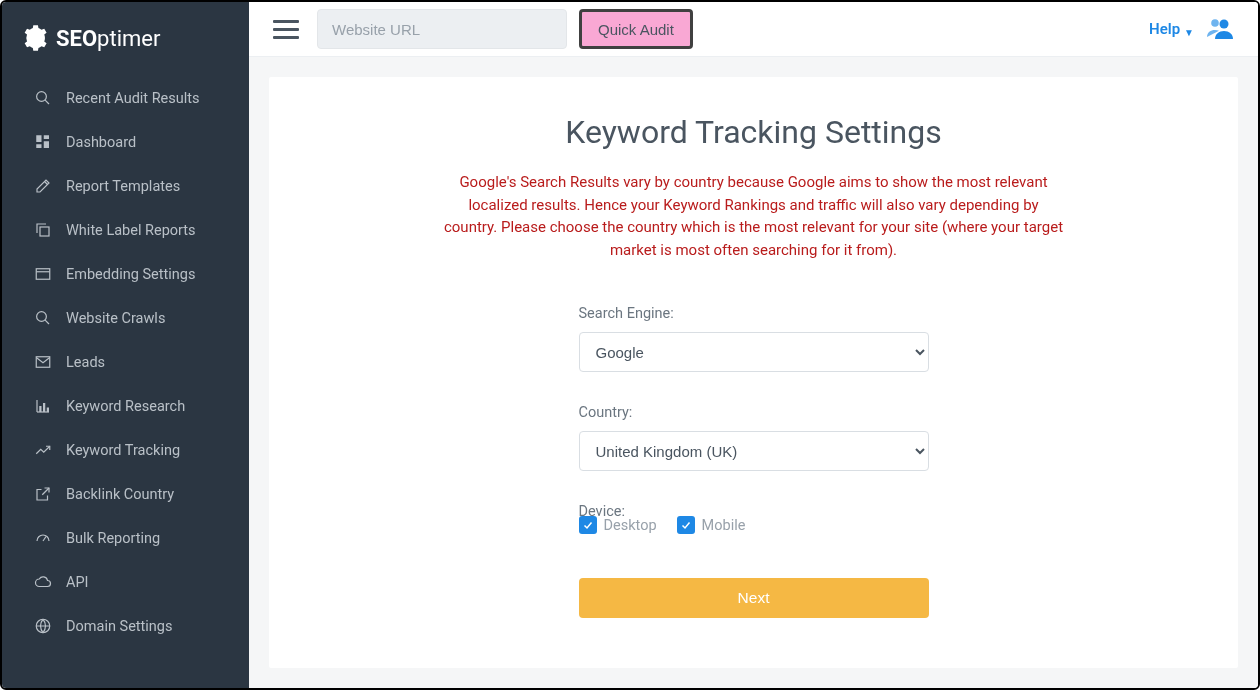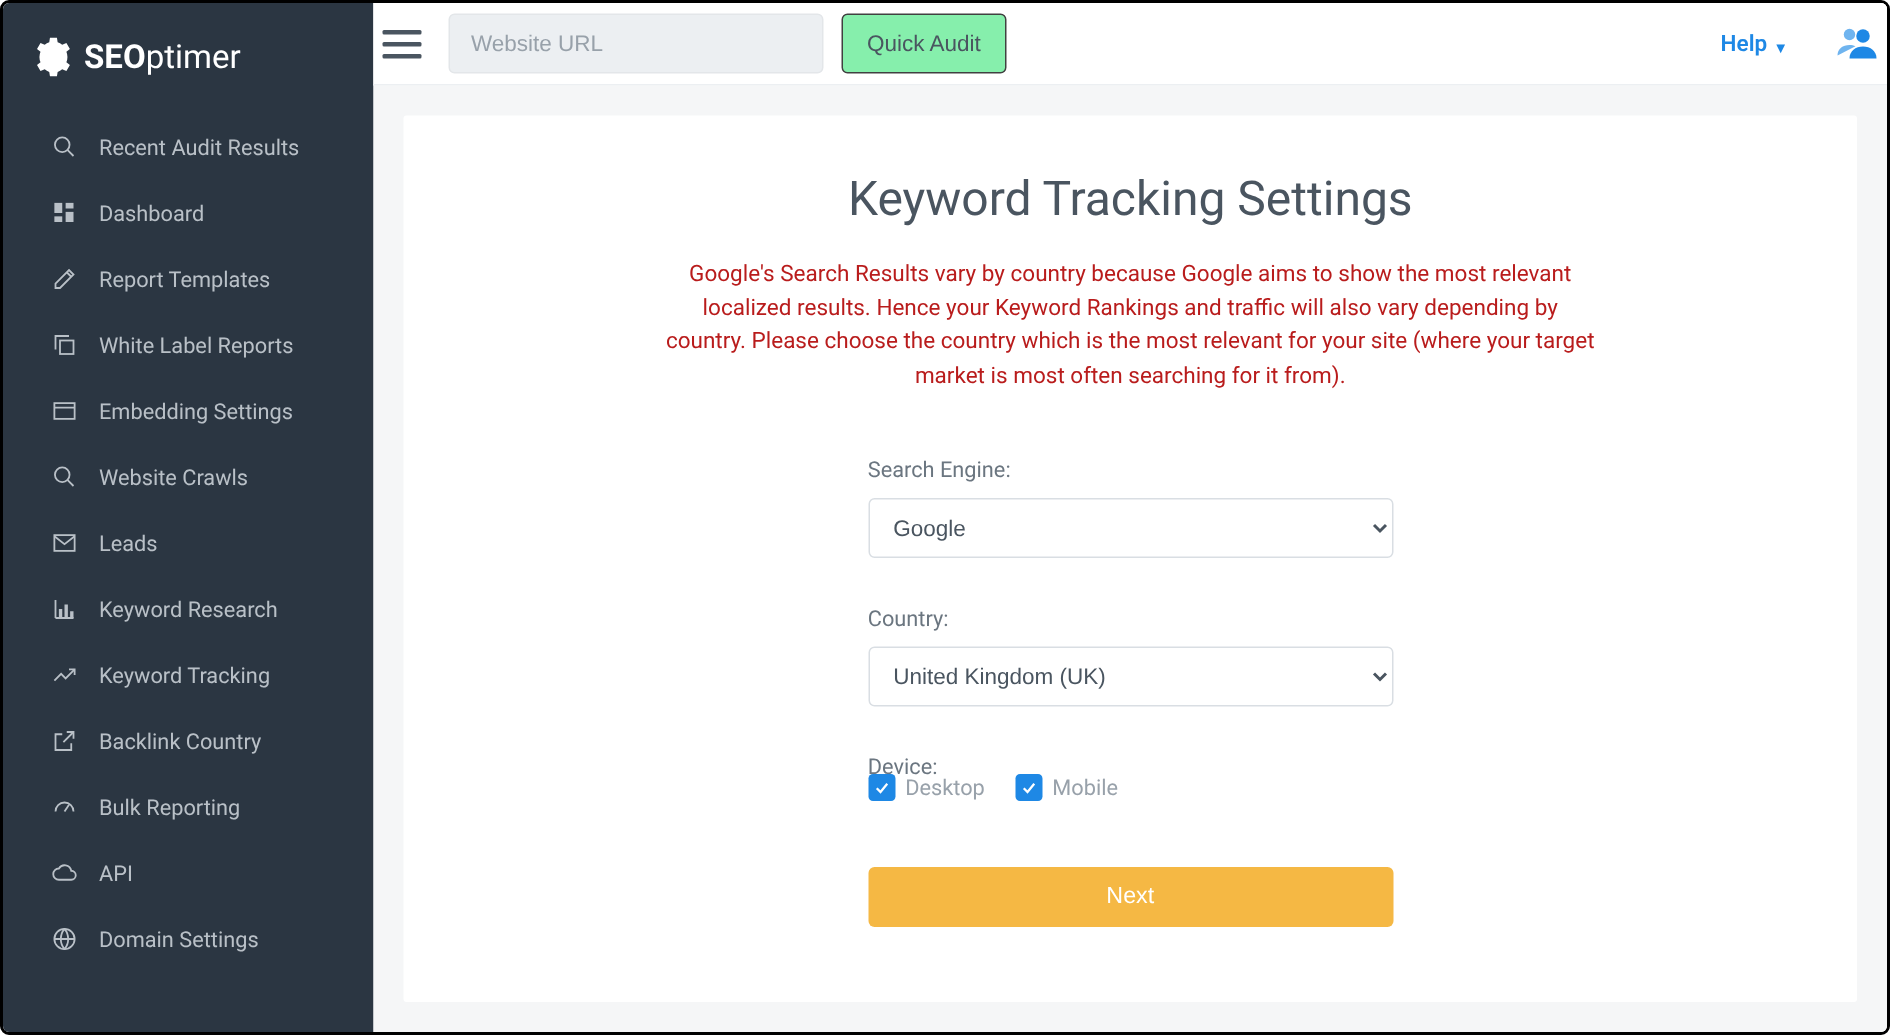--- a/index.html
+++ b/index.html
@@ -13,28 +13,28 @@
     .logo-text { font-size: 22px; color: #fff; }
     .logo-text b { font-weight: 700; }
     .logo-text span { font-weight: 400; }
     .nav-list { list-style: none; }
     .nav-item { display: flex; align-items: center; gap: 14px; padding: 13px 18px 13px 32px; color: #b9c0c7; cursor: pointer; font-size: 14.5px; }
     .nav-icon { width: 18px; height: 18px; display: inline-flex; align-items: center; justify-content: center; flex-shrink: 0; }
     .nav-icon svg { width: 18px; height: 18px; stroke: #b9c0c7; fill: none; stroke-width: 1.6; }
     
     
     .main { flex: 1; display: flex; flex-direction: column; background: #f5f6f7; }
-    .topbar { height: 74px; background: #fff; border-bottom: 1px solid #eceff2; display: flex; align-items: center; padding: 0 6px; gap: 12px; }
+    .topbar { height: 74px; background: #fff; border-bottom: 1px solid #eceff2; display: flex; align-items: center; padding: 0 24px; gap: 12px; }
     .hamburger { width: 26px; height: 26px; cursor: pointer; display: flex; flex-direction: column; justify-content: center; gap: 5px; margin-right: 6px; }
     .hamburger div { height: 3px; background: #4a5560; border-radius: 1px; }
     .url-input { width: 250px; height: 40px; background: #eceff2; border: 1px solid #e3e6e9; border-radius: 4px; padding: 0 14px; font-size: 15px; color: #333; }
     .url-input::placeholder { color: #98a1aa; }
-    .quick-audit-btn { height: 40px; padding: 0 16px; background: #86efac; border: 1px solid #404040; border-radius: 4px; font-size: 15px; color: #4a5560; cursor: pointer; }
+    .quick-audit-btn { height: 40px; padding: 0 16px; background: #f9a8d4; border: 3px solid #404040; border-radius: 4px; font-size: 15px; color: #4a5560; cursor: pointer; }
     .topbar-spacer { flex: 1; }
-    .help-link { color: #1e88e5; font-size: 15px; font-weight: 600; cursor: pointer; display: flex; align-items: flex-end; gap: 4px; margin-right: 20px; }
+    .help-link { color: #1e88e5; font-size: 15px; font-weight: 600; cursor: pointer; display: flex; align-items: flex-end; gap: 4px; }
     .help-link .caret { font-size: 10px; }
     .users-icon { width: 28px; height: 24px; cursor: pointer; }
     
     
     .content-wrap { flex: 1; padding: 20px; }
     .card { background: #fff; border-radius: 2px; padding: 36px 40px 50px 40px; min-height: 540px; }
     .card-title { text-align: center; font-size: 32px; font-weight: 400; color: #4a5560; margin-bottom: 20px; }
     .card-desc { text-align: center; color: #b91c1c; font-size: 15px; line-height: 1.5; max-width: 620px; margin: 0 auto 44px auto; }
     
     .form-area { width: 350px; margin: 0 auto; }

